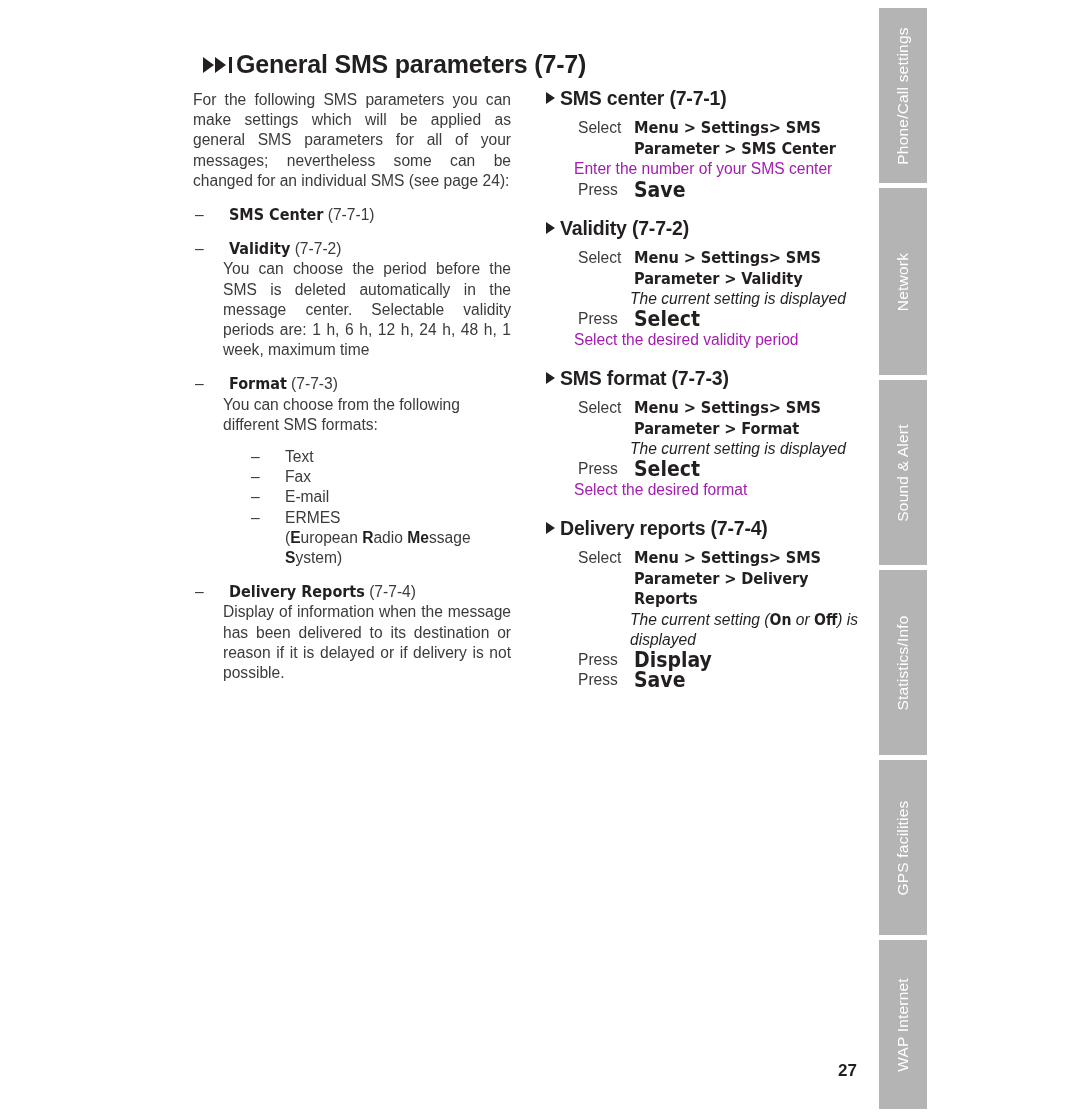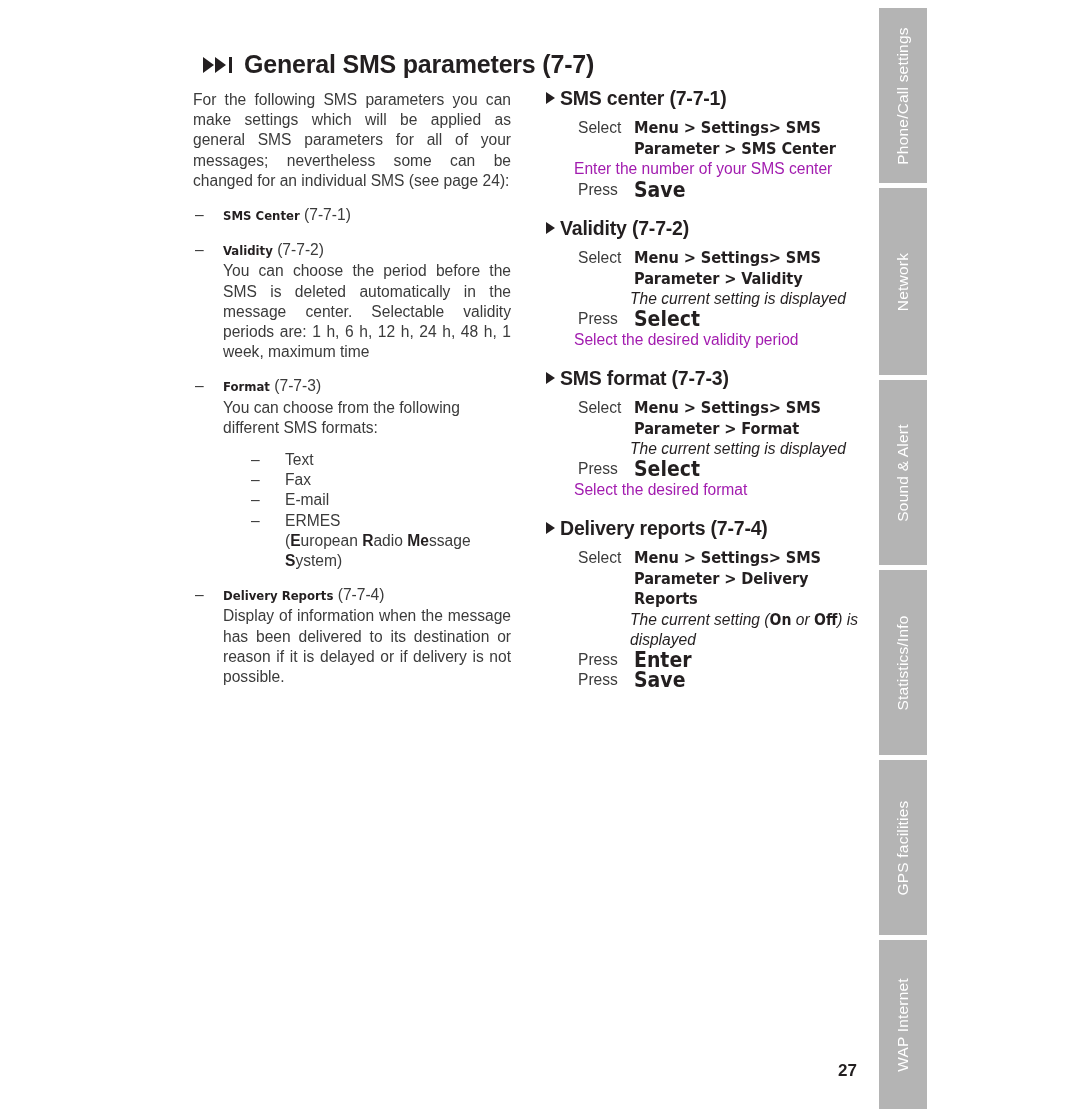--- a/index.html
+++ b/index.html
@@ -62,21 +62,21 @@
   }
 
   
   #title-row {
     position: absolute;
     left: 203px;
     top: 50px;
     width: 640px;
     display: flex;
     align-items: center;
-    gap: 12px;
+    gap: 4px;
   }
   .double-arrow {
     display: inline-flex;
     align-items: center;
     gap: 1px;
     margin-top: 1px;
   }
   .tri {
     width: 0;
     height: 0;
@@ -125,22 +125,23 @@
     left: 2px;
     top: 0;
     color: #3b3b3b;
   }
   .l1-head {
     font-family: "Liberation Sans", sans-serif;
   }
   .l1-head b {
     font-family: "DejaVu Sans Condensed", "Liberation Sans", sans-serif;
     font-weight: bold;
-    font-size: 13px;
-    color: #231f20;
+    font-size: 16px;
+    color: #231f20;
+    margin-left: 6px;
   }
   .l1-head .ref {
     color: #3b3b3b;
     font-weight: normal;
   }
   .l1-body {
     text-align: justify;
     text-justify: inter-word;
     color: #3b3b3b;
   }
@@ -357,21 +358,21 @@
             <span class="sec-tri"></span>
             <span class="sec-title">Delivery reports (7-7-4)</span>
           </div>
           <div class="step">
             <span class="step-verb">Select</span>
             <span class="step-val menu-path">Menu &gt; Settings&gt; SMS Parameter &gt; Delivery Reports</span>
           </div>
           <div class="italic-note"><span>The current setting (</span><b>On</b><span> or </span><b>Off</b><span>) is displayed</span></div>
           <div class="step">
             <span class="step-verb">Press</span>
-            <span class="step-val kw">Enter</span>
+            <span class="step-val kw">Display</span>
           </div>
           <div class="step">
             <span class="step-verb">Press</span>
             <span class="step-val kw">Save</span>
           </div>
         </div>
       </div>
 
     <div id="folio">27</div>
   </div>

